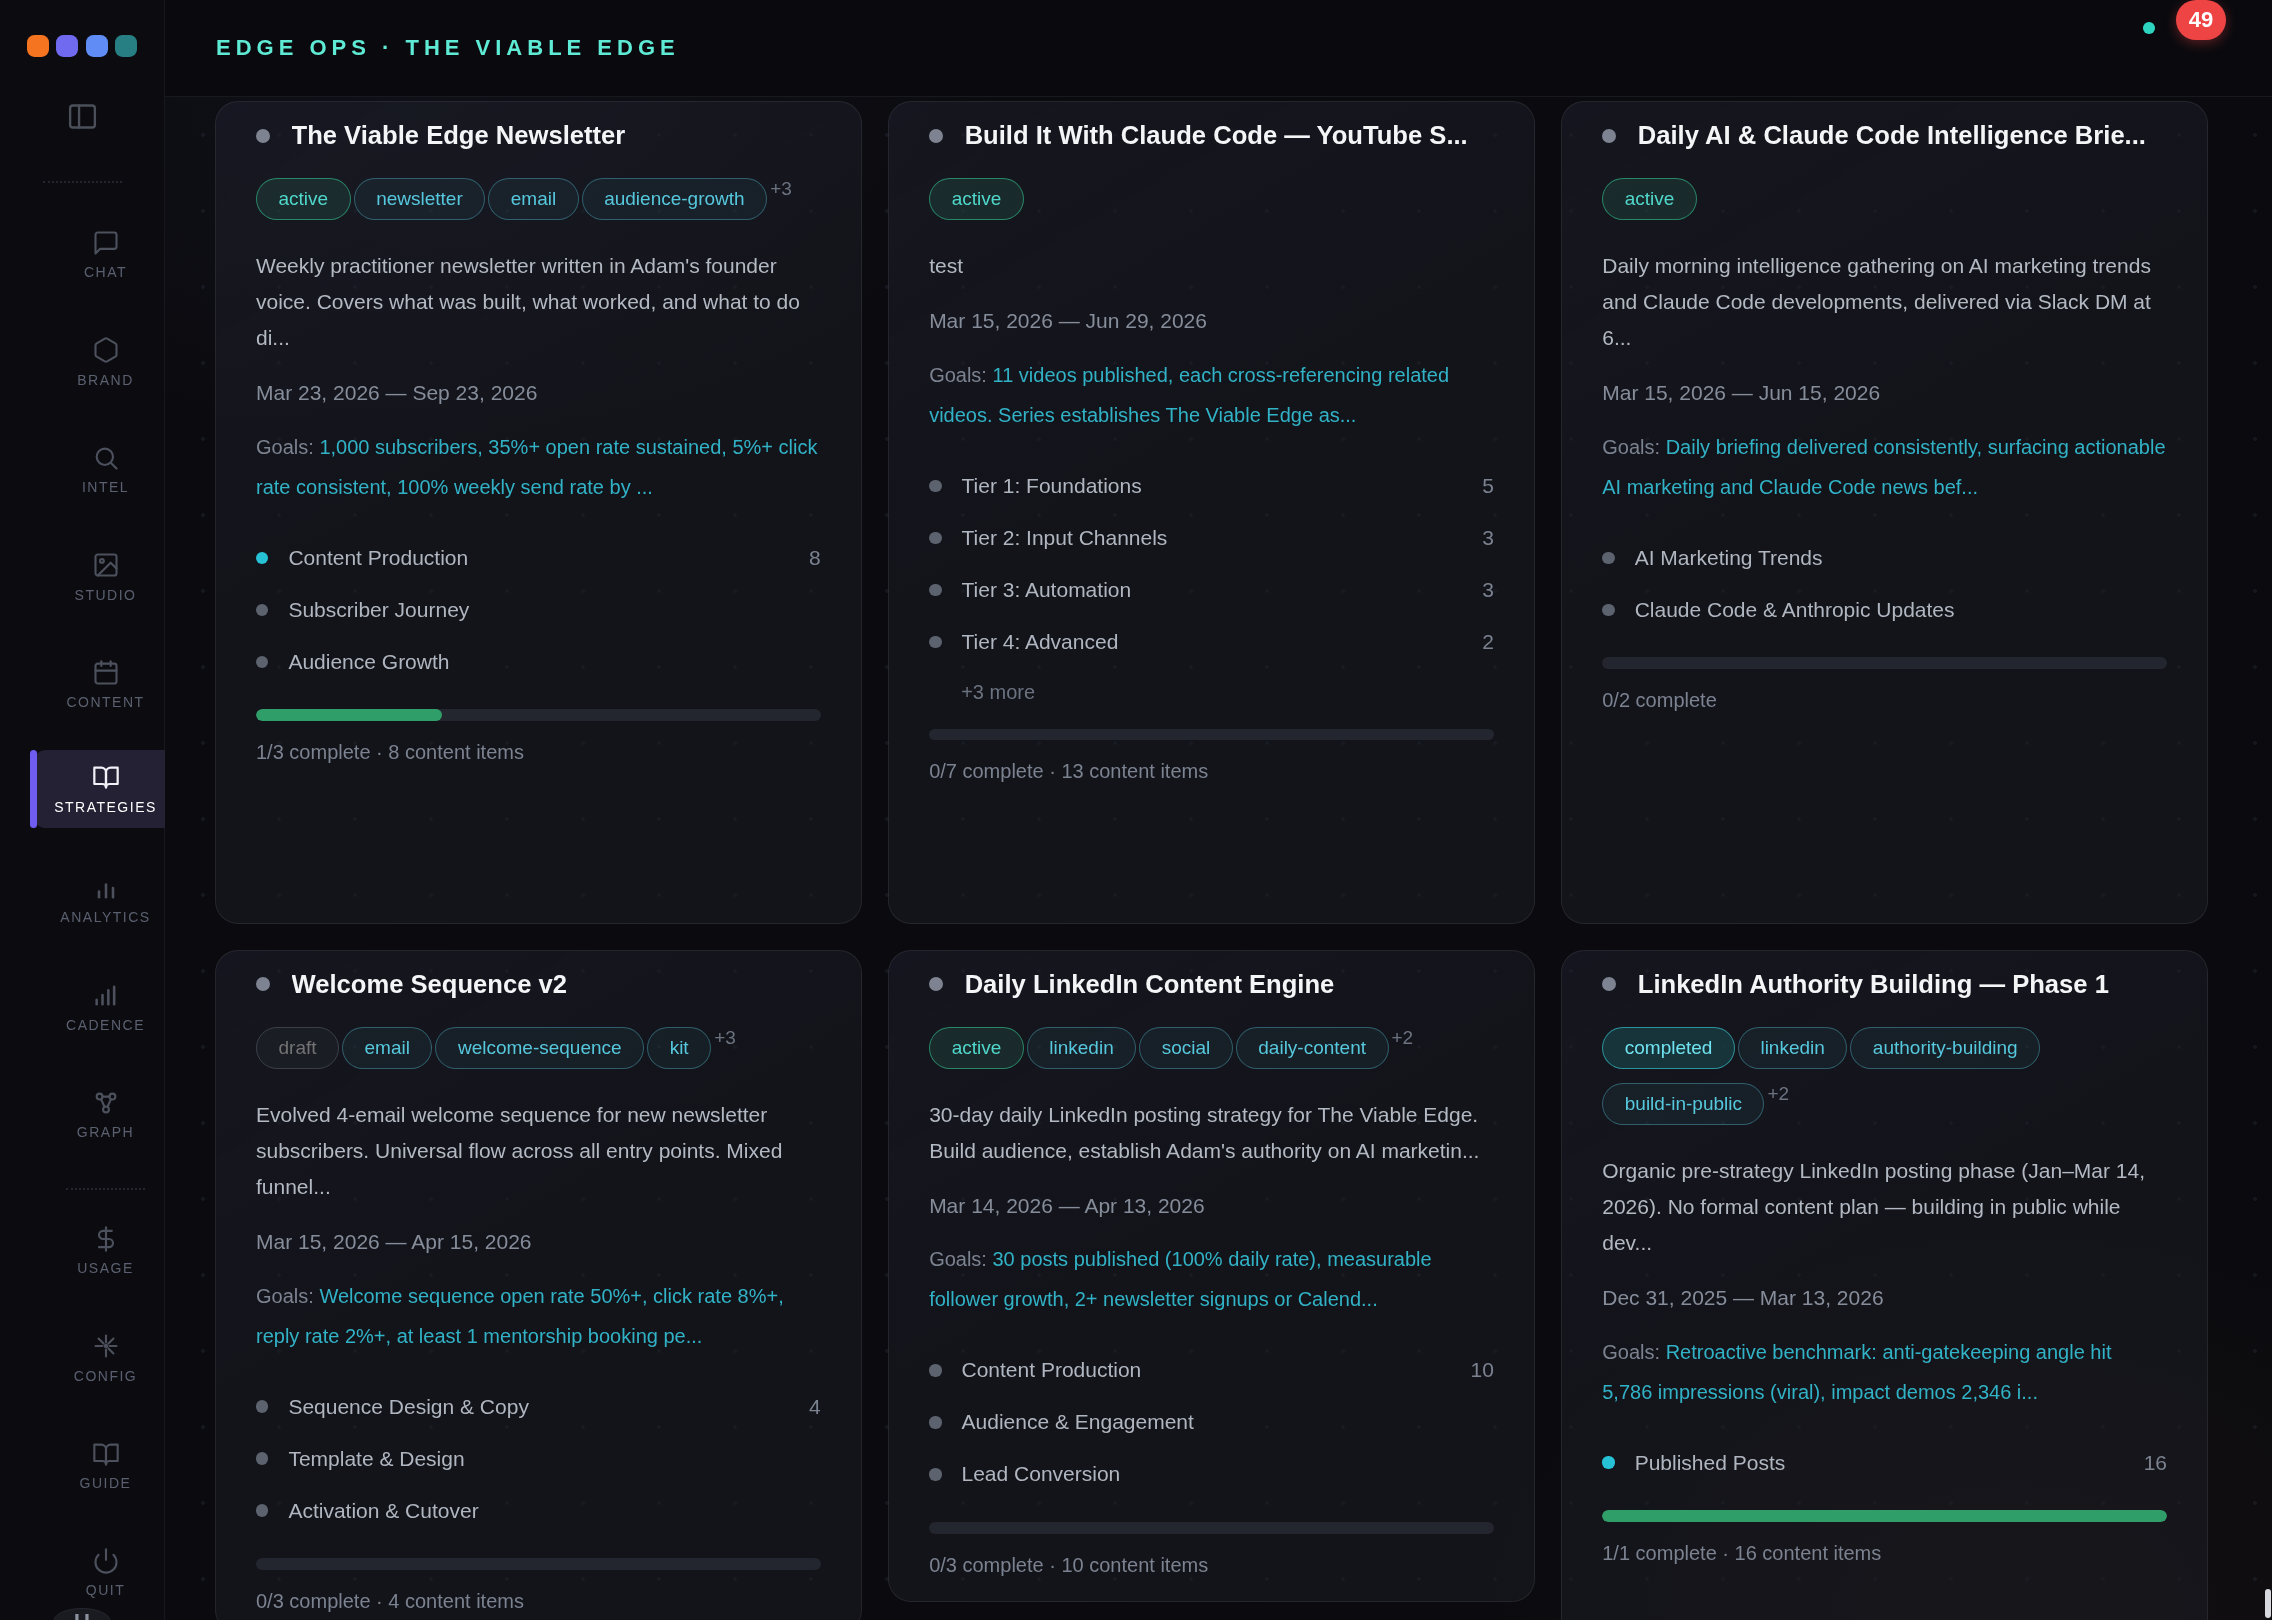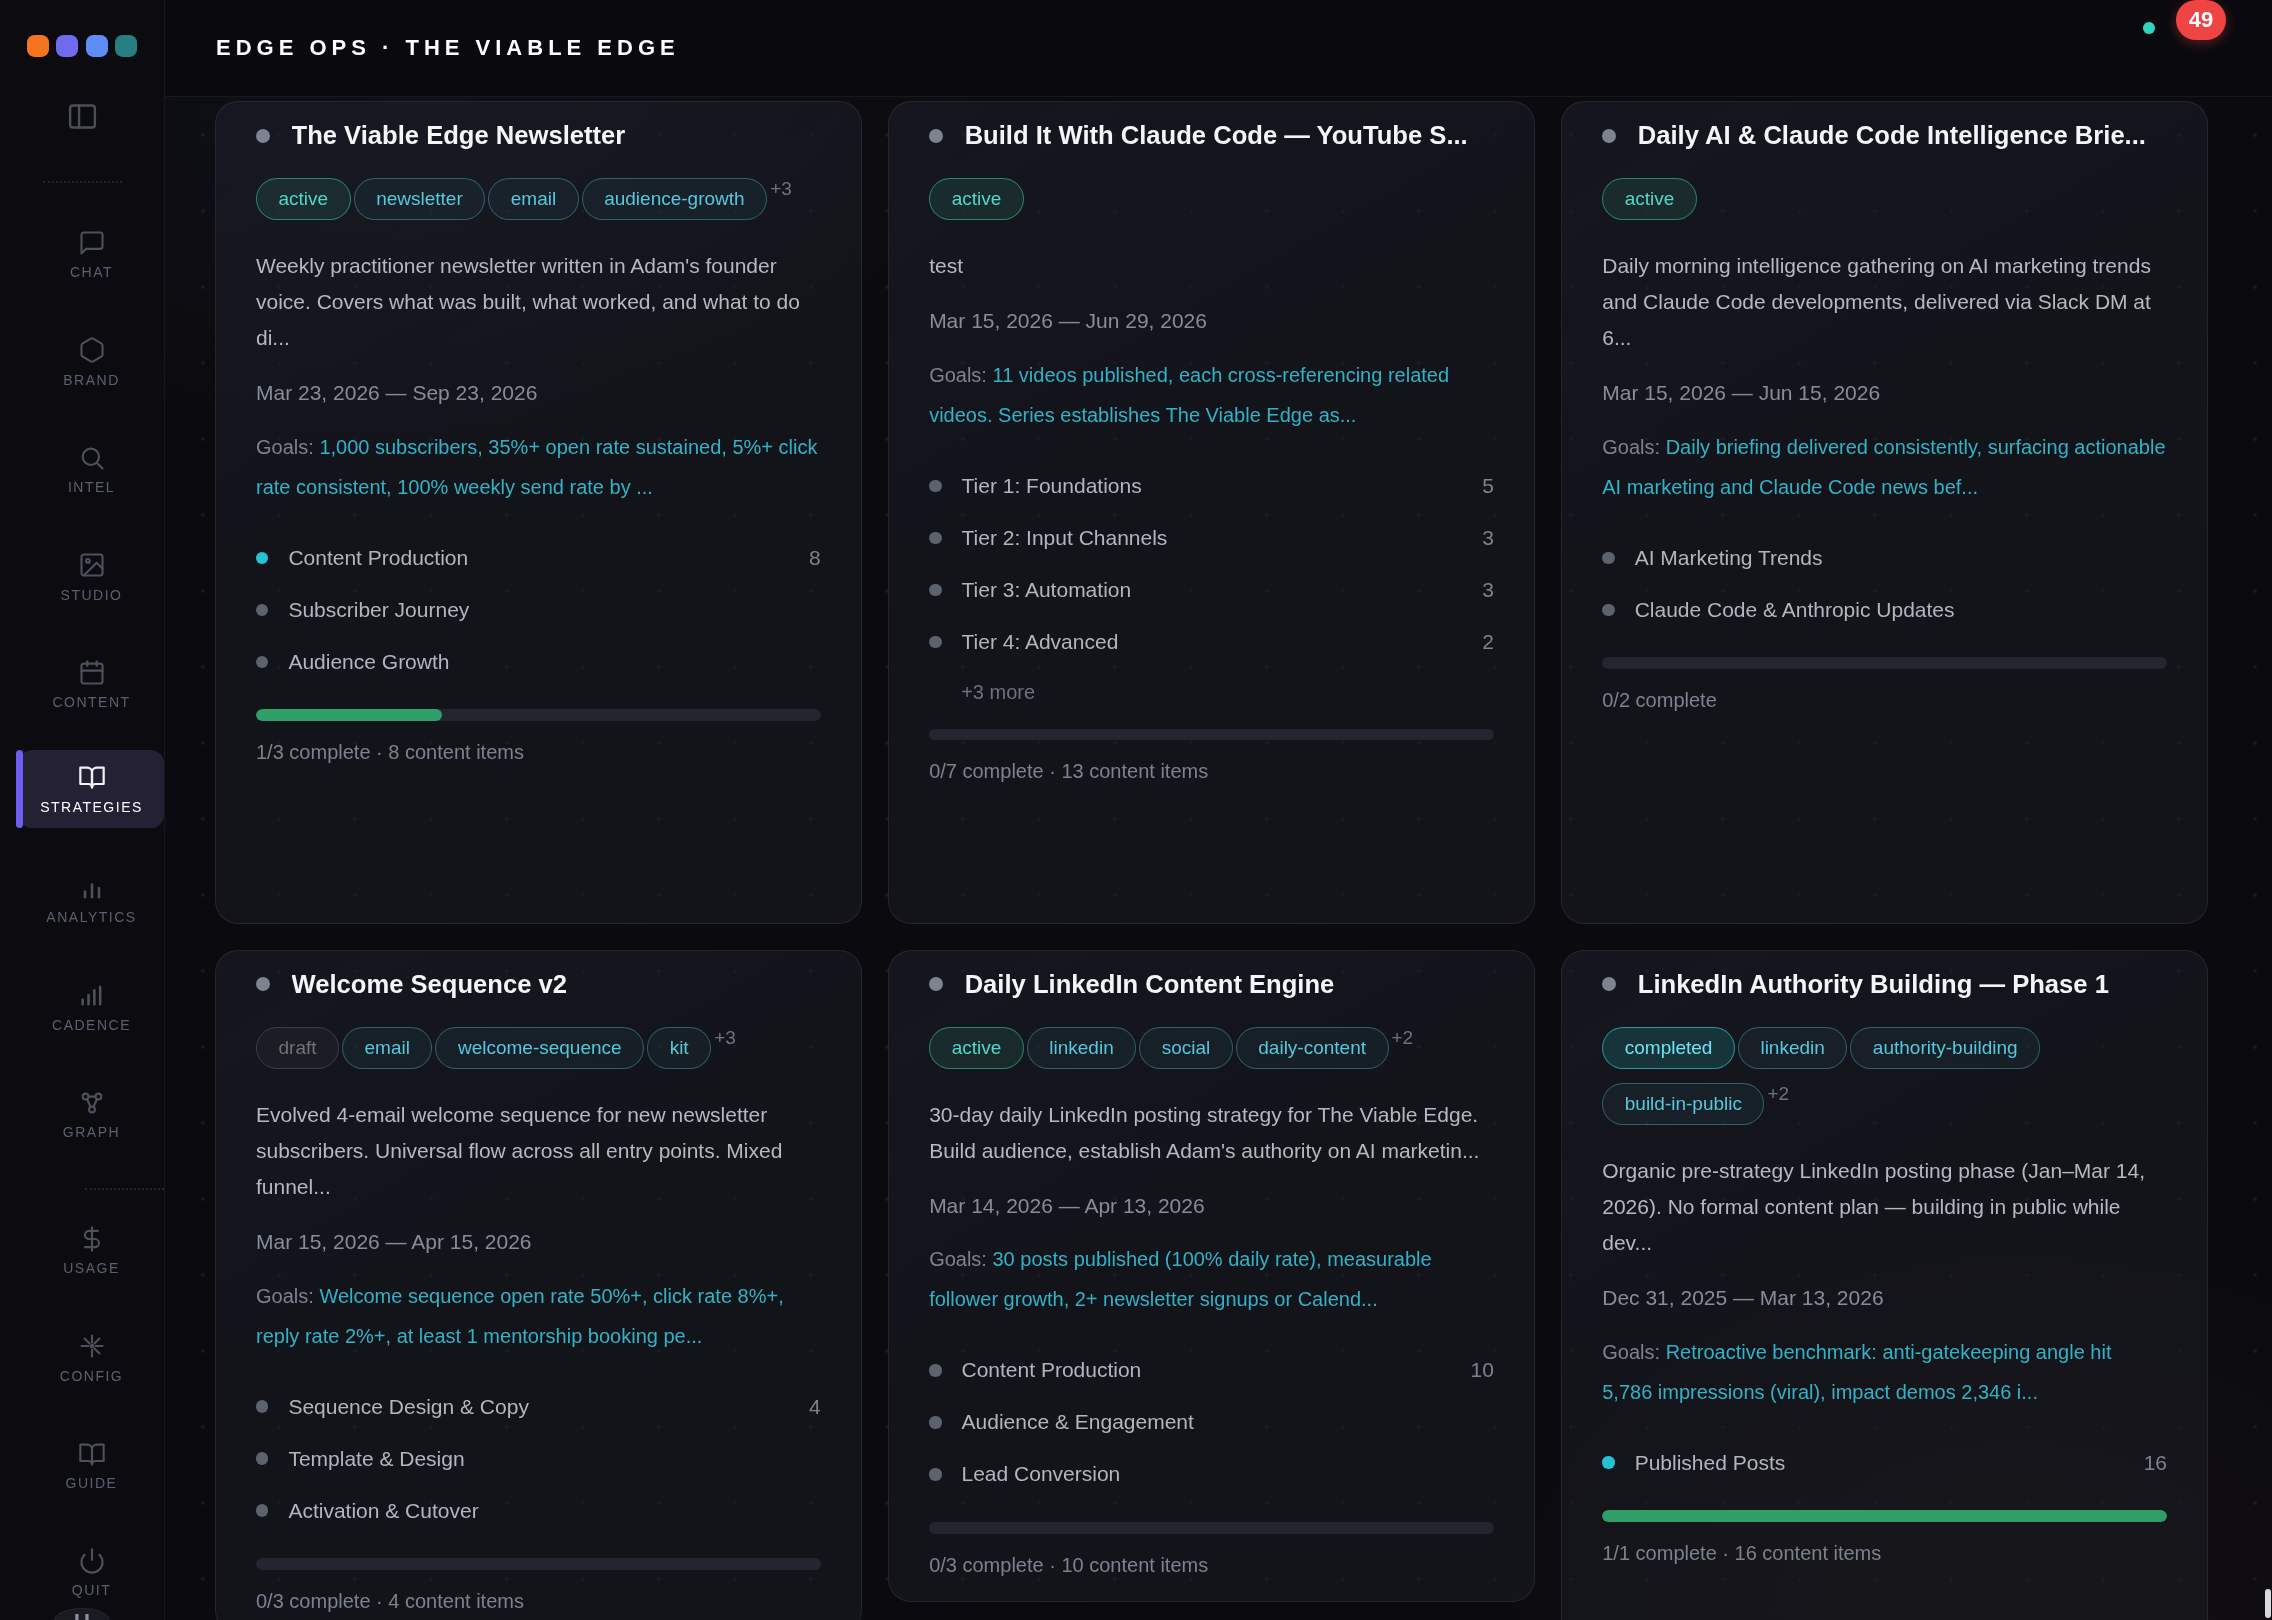--- a/index.html
+++ b/index.html
@@ -8,39 +8,39 @@
     -webkit-font-smoothing:antialiased; }
 
   
   .sidebar { position:absolute; left:0; top:0; width:165px; height:1621px;
     background:#0c0c10; border-right:0.8px solid #17171e;
     display:flex; flex-direction:column; align-items:center; }
   .logo { margin-top:35px; display:flex; gap:7.4px; }
   .logo-dot { width:22px; height:22px; border-radius:7.4px; }
   .panel-toggle { margin-top:43px; color:#4a4f5a; cursor:pointer; }
   .side-divider { margin-top:48px; width:79px; border-top:2.5px dotted #23262e; }
-  .nav { display:flex; flex-direction:column; align-items:flex-end; width:100%;padding-left:47px; }
+  .nav { display:flex; flex-direction:column; align-items:center; width:100%;padding-left:47px; }
   .nav-item { margin-top:36px; width:145px; display:flex; flex-direction:column;
     align-items:center; gap:7.4px; color:#4c515d; cursor:pointer; padding:10px 0; }
   .nav-item .nav-label { font-size:14px; letter-spacing:1.5px; color:#5a6070;
     font-weight:500; }
   .nav-item.active { position:relative; background:#252134; border-radius:13.2px;
     color:#f2f1f8; padding:13.2px 0; margin-top:30px; }
   .nav-item.active::before { content:""; position:absolute; left:-3.3px; top:0;
     bottom:0; width:7.4px; background:#6f5cf1; border-radius:7.4px; }
   .nav-item.active .nav-label { color:#ffffff; font-weight:400; }
   .avatar { margin-top:auto; margin-bottom:54px; width:58px; height:58px;
     border-radius:50%; background:#1a1b21; border:0.8px solid #24262e;
     display:flex; align-items:center; justify-content:center;
     color:#8b919d; font-weight:700; font-size:22px; cursor:pointer; }
 
   
   .header { position:absolute; left:165px; top:0; right:0; height:97px;
     border-bottom:0.8px solid #18181f; display:flex; align-items:center; }
-  .header-title { margin-left:51px; color:#ffffff; font-size:22px;
+  .header-title { margin-left:51px; color:#5eead4; font-size:22px;
     font-weight:800; letter-spacing:5px; }
   .presence-dot { position:absolute; top:22px; right:117px; width:11.6px;
     height:11.6px; border-radius:50%; background:#2dd4bf; }
   .notif-badge { position:absolute; top:0px; right:46px; min-width:50px;
     height:40px; padding:0 11.6px; background:#ef4444; border-radius:21.5px;
     display:flex; align-items:center; justify-content:center; color:#fff;
     font-weight:800; font-size:22px; cursor:pointer;
     box-shadow:0 3.3px 11.6px rgba(239,68,68,.35);text-align:right; }
 
   

